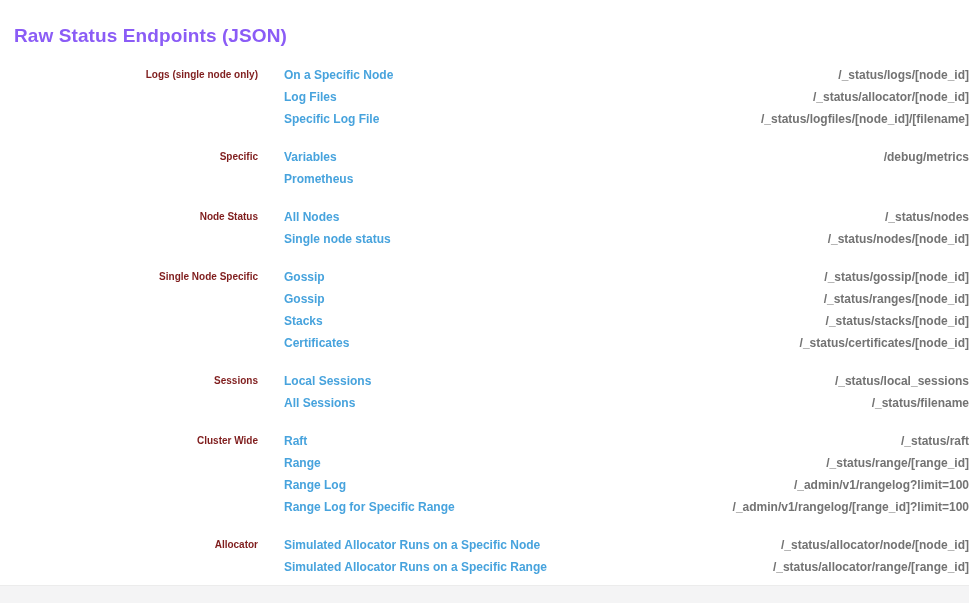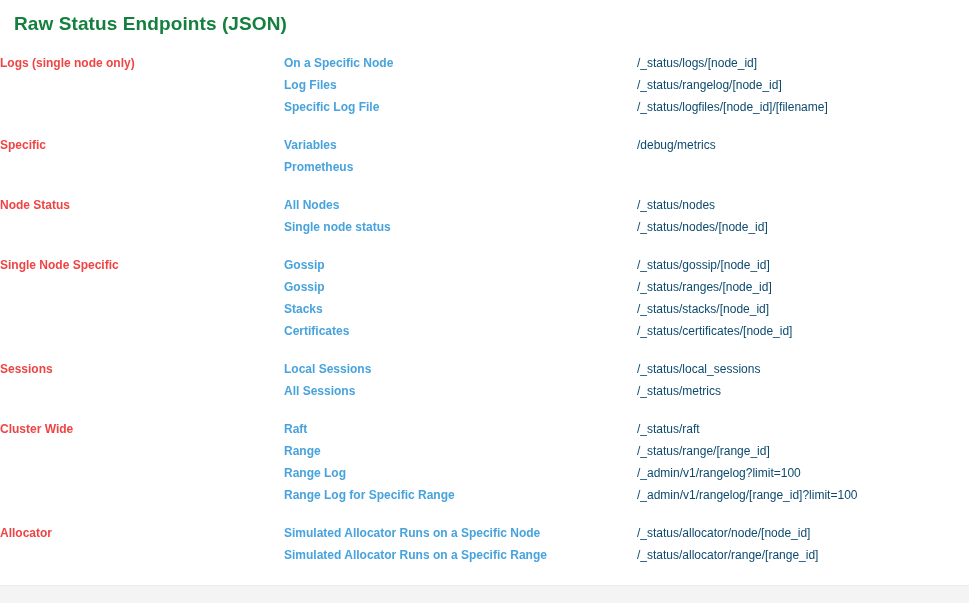--- a/index.html
+++ b/index.html
@@ -8,64 +8,66 @@
     font-family: "Liberation Sans", "DejaVu Sans", sans-serif;
     background: #ffffff;
     overflow: hidden;
   }
   .page {
     position: relative;
     width: 969px; height: 603px;
     background: #ffffff;
   }
   .page-title {
-    padding: 12px 0 0 14px;
+    padding: 24px 0 0 14px;
     font-size: 19px;
     line-height: 24px;
     font-weight: 700;
-    color: #15803d;
+    color: #8b5cf6;
     letter-spacing: 0.1px;
   }
   .groups {
     margin-top: 3px;
   }
   .group {
     display: flex;
     align-items: flex-start;
     margin-top: 16px;
   }
   .category {
     width: 258px;
     flex: 0 0 258px;
-    font-size: 12px;
+    text-align: right;
+    font-size: 10px;
     font-weight: 700;
-    color: #ef4444;
+    color: #7f1d1d;
     line-height: 22px;
   }
   .rows { flex: 1; padding-left: 26px; }
   .row {
     display: flex;
     line-height: 22px;
     font-size: 12px;
   }
   .row .link {
     width: 353px;
     flex: 0 0 353px;
     color: #47a3dd;
     font-weight: 600;
     text-decoration: none;
     cursor: pointer;
     white-space: nowrap;
     overflow: hidden;
   }
   .row .path {
     flex: 1;
-    color: #0c4a6e;
-    font-weight: 400;
+    color: #737373;
+    font-weight: 700;
     white-space: nowrap;
+    text-align: right;
   }
   .footer-strip {
     position: absolute;
     left: 0; bottom: 0;
     width: 100%; height: 18px;
     background: #f4f4f5;
     border-top: 1px solid #ececec;
   }
 </style>
 </head>
@@ -79,21 +81,21 @@
 
     <div class="group">
       <div class="category">Logs (single node only)</div>
       <div class="rows">
         <div class="row">
           <a class="link">On a Specific Node</a>
           <span class="path">/_status/logs/[node_id]</span>
         </div>
         <div class="row">
           <a class="link">Log Files</a>
-          <span class="path">/_status/rangelog/[node_id]</span>
+          <span class="path">/_status/allocator/[node_id]</span>
         </div>
         <div class="row">
           <a class="link">Specific Log File</a>
           <span class="path">/_status/logfiles/[node_id]/[filename]</span>
         </div>
       </div>
     </div>
 
     <div class="group">
       <div class="category">Specific</div>
@@ -146,21 +148,21 @@
 
     <div class="group">
       <div class="category">Sessions</div>
       <div class="rows">
         <div class="row">
           <a class="link">Local Sessions</a>
           <span class="path">/_status/local_sessions</span>
         </div>
         <div class="row">
           <a class="link">All Sessions</a>
-          <span class="path">/_status/metrics</span>
+          <span class="path">/_status/filename</span>
         </div>
       </div>
     </div>
 
     <div class="group">
       <div class="category">Cluster Wide</div>
       <div class="rows">
         <div class="row">
           <a class="link">Raft</a>
           <span class="path">/_status/raft</span>

